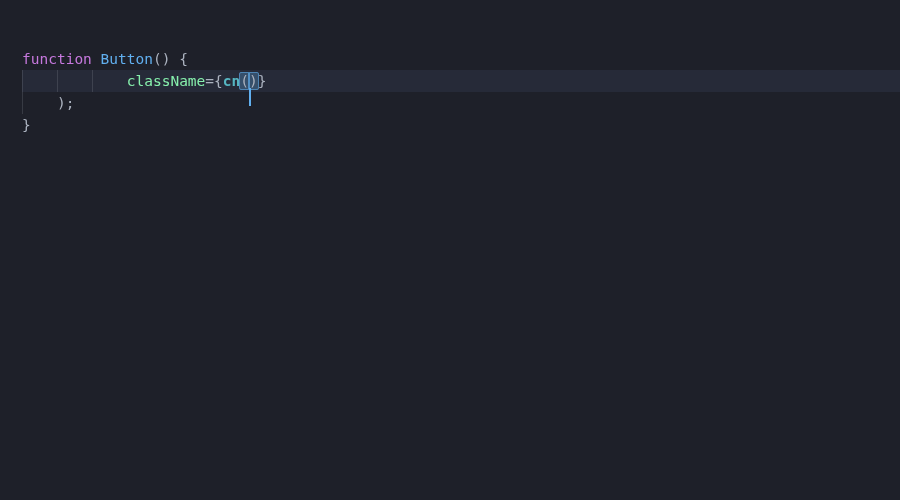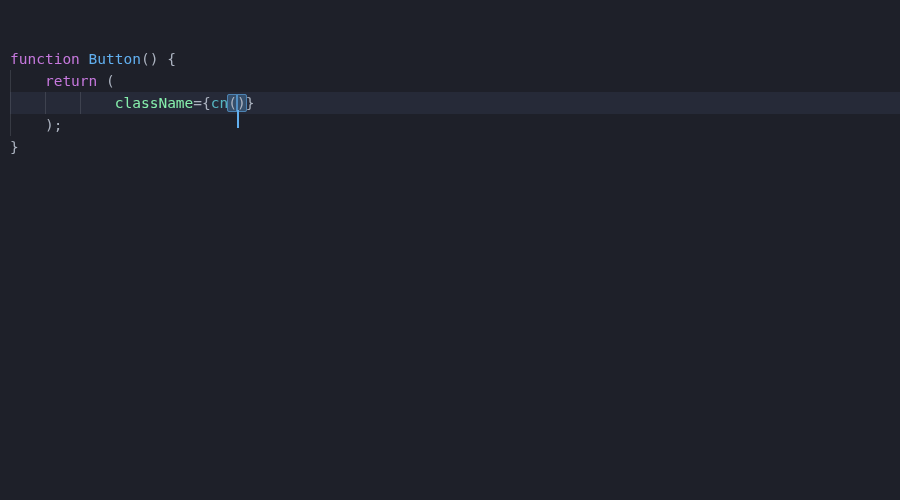--- a/index.html
+++ b/index.html
@@ -8,21 +8,21 @@
       height: 500px;
       background-color: #1e2029;
       font-family: "SF Mono", "Menlo", "Monaco", "Consolas", monospace;
       font-size: 14.5px;
       line-height: 22px;
       overflow: hidden;
       position: relative;
     }
     .editor {
       padding-top: 48px;
-      padding-left: 10px;
+      padding-left: 22px;
       position: relative;
     }
     .line {
       white-space: pre;
       height: 22px;
       position: relative;
       color: #abb2bf;
     }
     .line-highlight {
       position: absolute;
@@ -38,21 +38,21 @@
       width: 1px;
       height: 22px;
       vertical-align: top;
       background-color: rgba(171, 178, 191, 0.18);
       margin-right: -1px;
     }
     .kw   { color: #c678dd; }
     .fn   { color: #61afef; }
     .tag  { color: #e06c75; }
     .attr { color: #86efac; }
-    .call { color: #56b6c2; }
+    .call { color: #56b6c2; font-weight: bold; }
     .punct{ color: #abb2bf; }
     .cursor-area {
       position: relative;
       display: inline-block;
     }
     .matching-brace {
       background-color: rgba(97, 175, 239, 0.28);
       border: 1px solid rgba(97, 175, 239, 0.55);
       border-radius: 2px;
       margin: -1px;
@@ -65,17 +65,16 @@
       top: 2px;
       background-color: #61afef;
       left: 0;
     }
   </style>
 </head>
 <body>
 
 <div class="editor" id="editor-root">
     <div class="line"><span class="line-content"><span class="kw">function</span><span class="punct"> </span><span class="fn">Button</span><span class="punct">()</span><span class="punct"> {</span></span></div>
-    <div class="line"><span class="line-content"><span class="indent-guide" style="position: absolute; left: 0px;"></span><span class="punct">    </span><span class="kw">return</span><span class="punct"> (</span></span></div>
     <div class="line"><div class="line-highlight"></div><span class="line-content"><span class="indent-guide" style="position: absolute; left: 0px;"></span><span class="indent-guide" style="position: absolute; left: 35px;"></span><span class="indent-guide" style="position: absolute; left: 70px;"></span><span class="punct">            </span><span class="attr">className</span><span class="punct">={</span><span class="call">cn</span><span class="punct matching-brace">(</span><span class="punct cursor-area"><span class="cursor"></span></span><span class="punct matching-brace">)</span><span class="punct">}</span></span></div>
     <div class="line"><span class="line-content"><span class="indent-guide" style="position: absolute; left: 0px;"></span><span class="punct">    );</span></span></div>
     <div class="line"><span class="line-content"><span class="punct">}</span></span></div>
   </div>
 
 </body></html>

